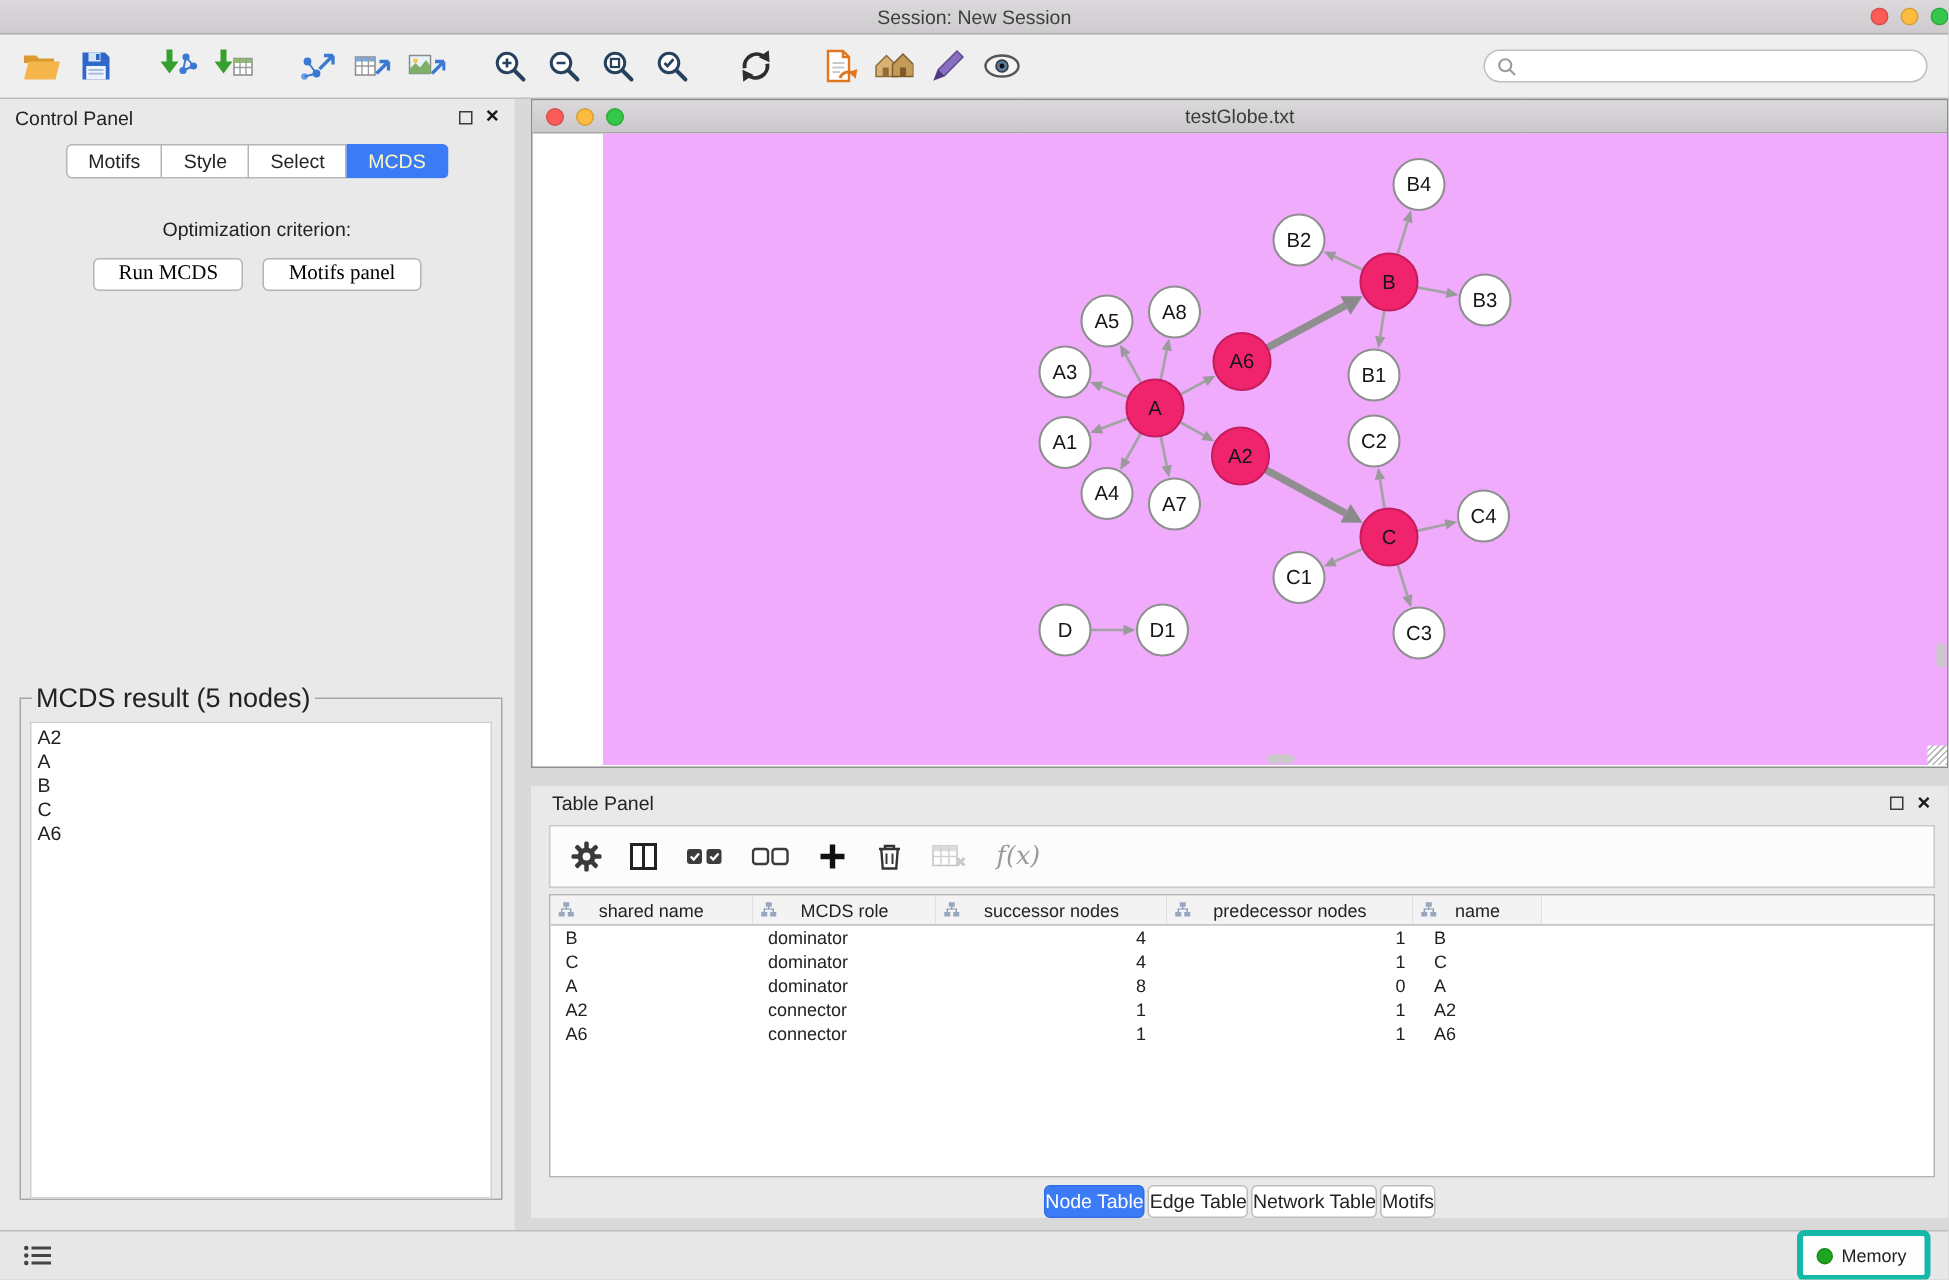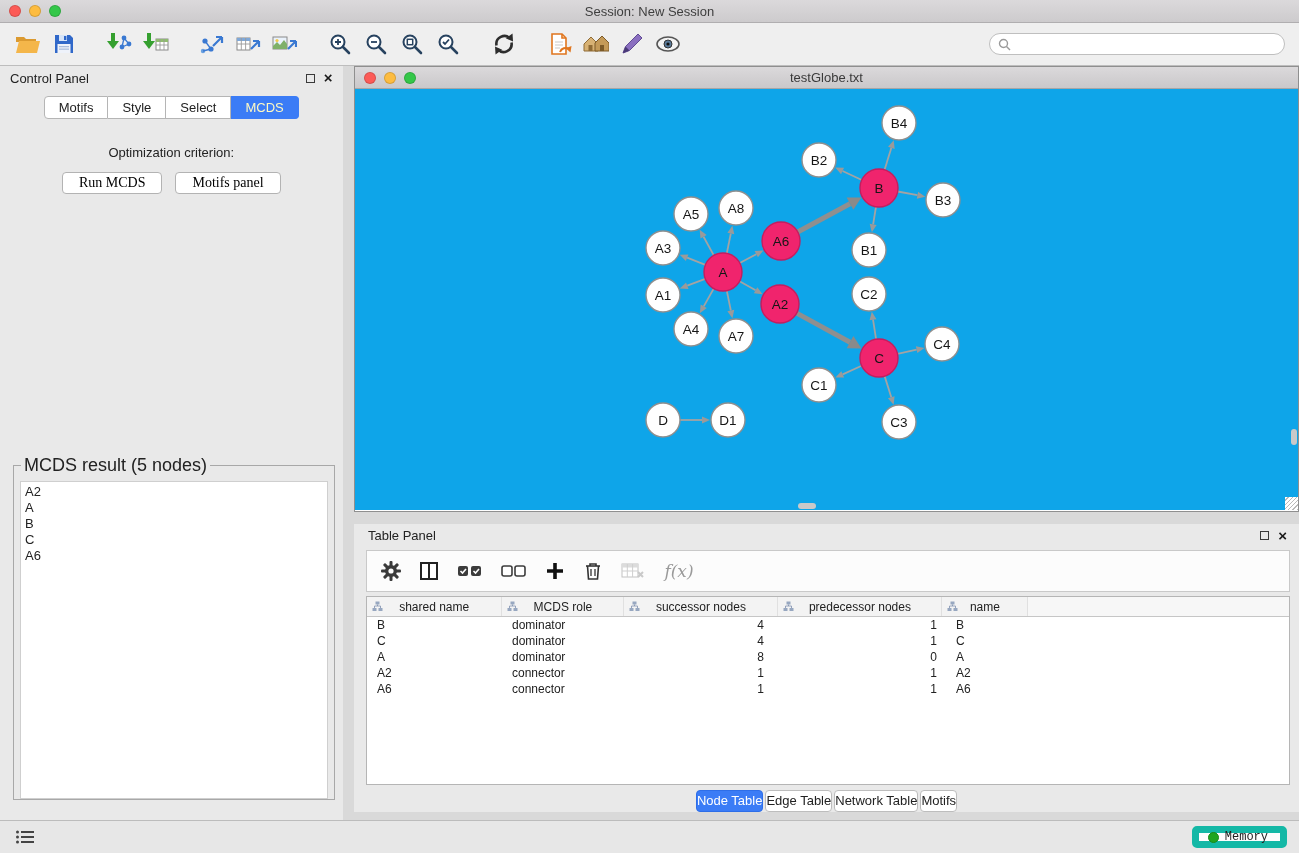--- a/index.html
+++ b/index.html
@@ -2,21 +2,21 @@
 <html><head>
 <meta charset="utf-8">
 <style>
   * { margin:0; padding:0; box-sizing:border-box; }
   html,body { width:1299px; height:853px; overflow:hidden;
     font-family:"Liberation Sans",sans-serif; font-size:13px; color:#222; }
   body { background:#d9d9d9; }
 
   
   .titlebar { height:23px; background:linear-gradient(#dbd9db,#cdcbcd);
-    border-bottom:1px solid #b0aeb0; display:flex; align-items:center; position:relative; }
+    border-bottom:1px solid #b0aeb0; display:flex; align-items:center; position:relative;justify-content:flex-end; }
   .traffic { display:flex; gap:8px; margin-left:9px; z-index:2; }
   .tl { width:12px; height:12px; border-radius:50%; display:inline-block; border:1px solid rgba(0,0,0,.15); }
   .tl.red { background:#fc5b57; } .tl.yellow { background:#fdbc40; } .tl.green { background:#34c749; }
   .titlebar .title { position:absolute; left:0; right:0; text-align:center; color:#3e3e3e; font-size:13px; }
 
   
   .toolbar { height:43px; background:#efefef; border-bottom:1px solid #bdbdbd;
     display:flex; align-items:center; padding:0 10px; }
   .tbtn { width:36px; height:32px; display:flex; align-items:center; justify-content:center;
     background:none; border:none; cursor:default; }
@@ -60,21 +60,21 @@
   .result-group { margin:auto 8px 20px 13px; height:345px; border:1px solid #a8a8a8; padding:5px 6px 6px 6px; }
   .result-group legend { font-size:18px; padding:0 3px; margin-left:1px; }
   .result-list { background:#fff; border:1px solid #cfcfcf; height:318px; overflow:hidden; padding:2px 4px; }
   .list-item { height:16px; line-height:16px; font-size:13px; }
 
   
   .net-window { height:446px; background:#fff; border:1px solid #8f8f8f; }
   .net-titlebar { height:22px; background:linear-gradient(#dbd9db,#cac8ca);
     border-bottom:1px solid #a6a6a6; display:flex; align-items:center; position:relative; }
   .net-title { position:absolute; left:0; right:0; text-align:center; font-size:13px; color:#3a3a3a; }
-  .canvas { position:relative; height:421px; background:#0ea5e9; overflow:hidden; }
+  .canvas { position:relative; height:421px; background:#f0abfc; overflow:hidden;margin-left:47px; }
   #graph-svg text { font-family:"Liberation Sans",sans-serif; }
   .vthumb { position:absolute; right:1px; top:340px; width:6px; height:16px; background:#c9c9c9; border-radius:3px; }
   .hthumb { position:absolute; bottom:1px; left:443px; height:6px; width:18px; background:#c9c9c9; border-radius:3px; }
   .grip { position:absolute; right:0; bottom:0; width:13px; height:13px;
     background:repeating-linear-gradient(135deg,#fff 0 2px,#b9b9b9 2px 3px); }
 
   
   .table-panel { margin-top:12px; height:288px; background:#e9e9e9; display:flex; flex-direction:column; }
   .tp-toolbar { margin:2px 9px 0 12px; height:42px; background:#fcfcfc; border:1px solid #c9c9c9;
     display:flex; align-items:center; gap:6px; padding:0 8px; }
@@ -97,22 +97,22 @@
   .bt-tabs { display:flex; justify-content:center; gap:2px; margin-top:5px; }
   .bt-tab { height:22px; line-height:20px; padding:0 0; background:#fff; border:1px solid #bdbdbd;
     border-radius:4px; font-size:13px; }
   .bt-tab.active { background:#3b7cf6; border-color:#2e6ee8; color:#fff; }
 
   
   .statusbar { height:33px; background:#e7e7e7; border-top:1px solid #bcbcbc;
     display:flex; align-items:center; padding:0 12px; }
   .status-icon-btn { background:none; border:none; width:26px; height:24px;
     display:flex; align-items:center; justify-content:center; }
-  .memory-pill { margin-left:auto; height:22px; background:#fdfdfd; border:7px solid #14b8a6; border-radius:5px;
-    display:flex; align-items:center; gap:6px; padding:0 12px 0 9px; font-size:12px;font-family:Liberation Mono, monospace; }
+  .memory-pill { margin-left:auto; height:34px; background:#fdfdfd; border:4px solid #14b8a6; border-radius:5px;
+    display:flex; align-items:center; gap:6px; padding:0 12px 0 9px; font-size:12px; }
   .mem-dot { width:11px; height:11px; border-radius:50%; background:#1fa51f; border:1px solid #188a18; }
 </style>
 </head>
 <body>
 
 <div class="app">
 
   <div class="titlebar">
     <div class="traffic">
       <span class="tl red"></span>

